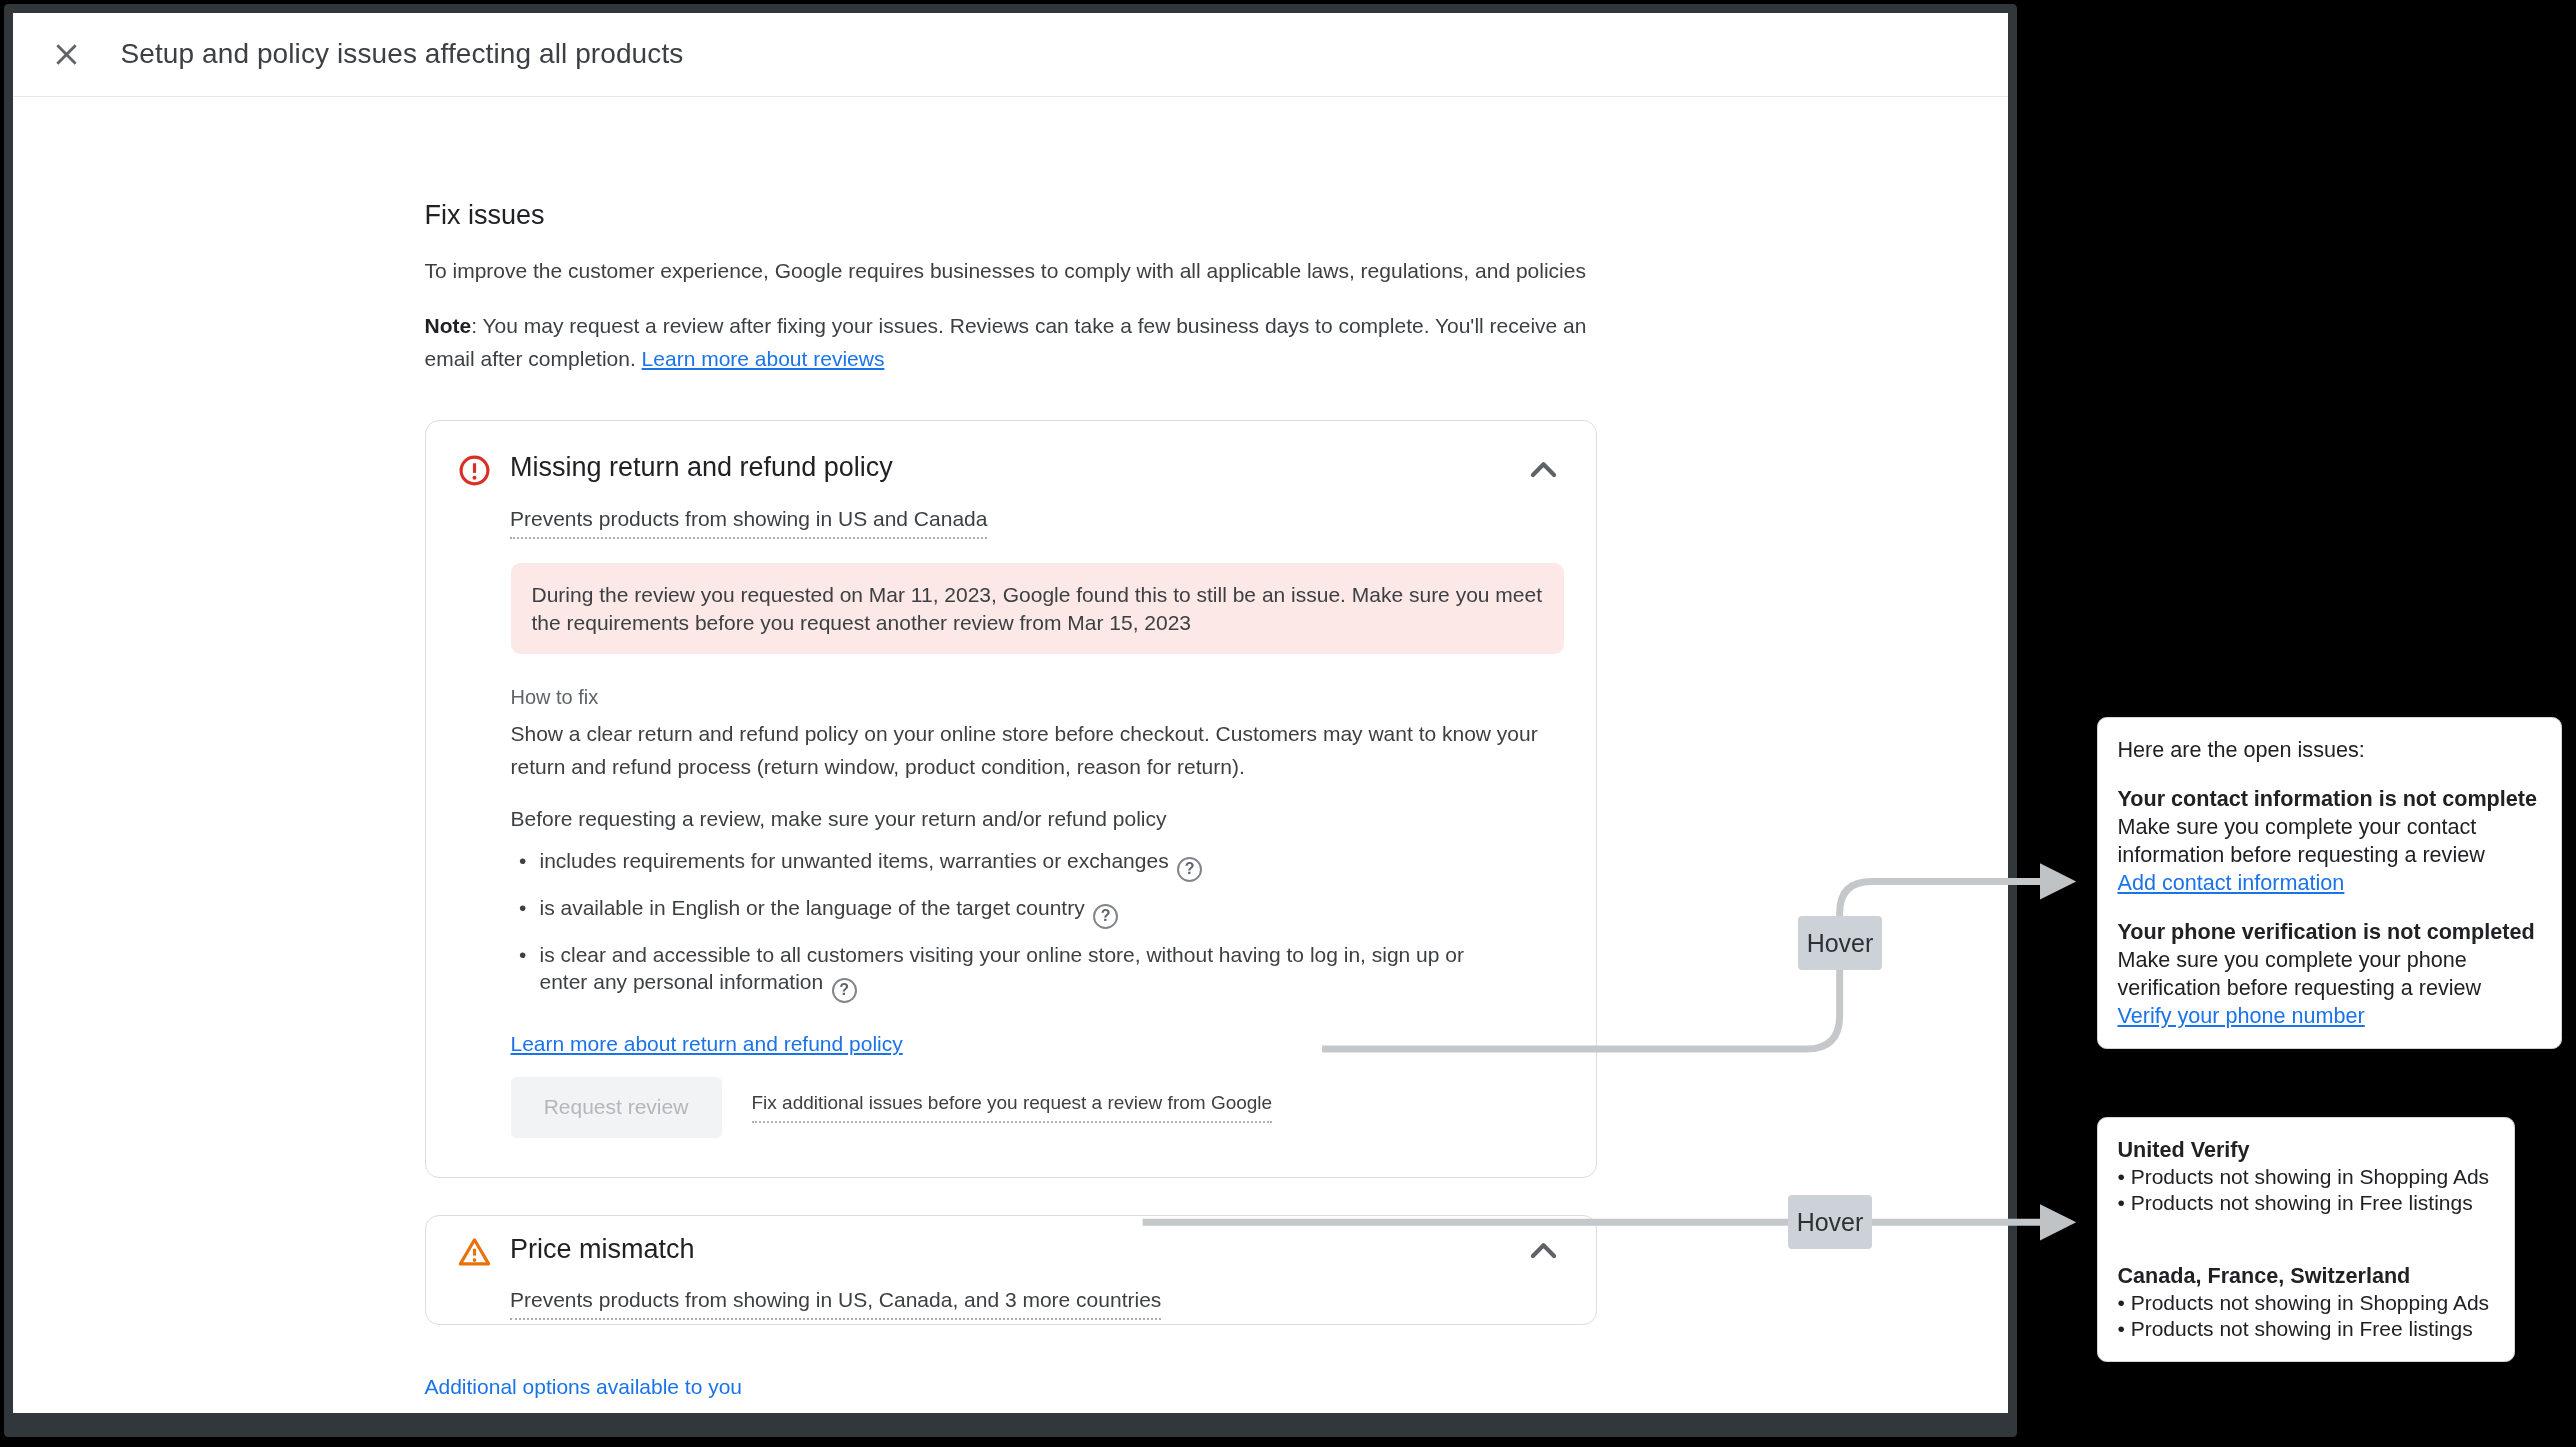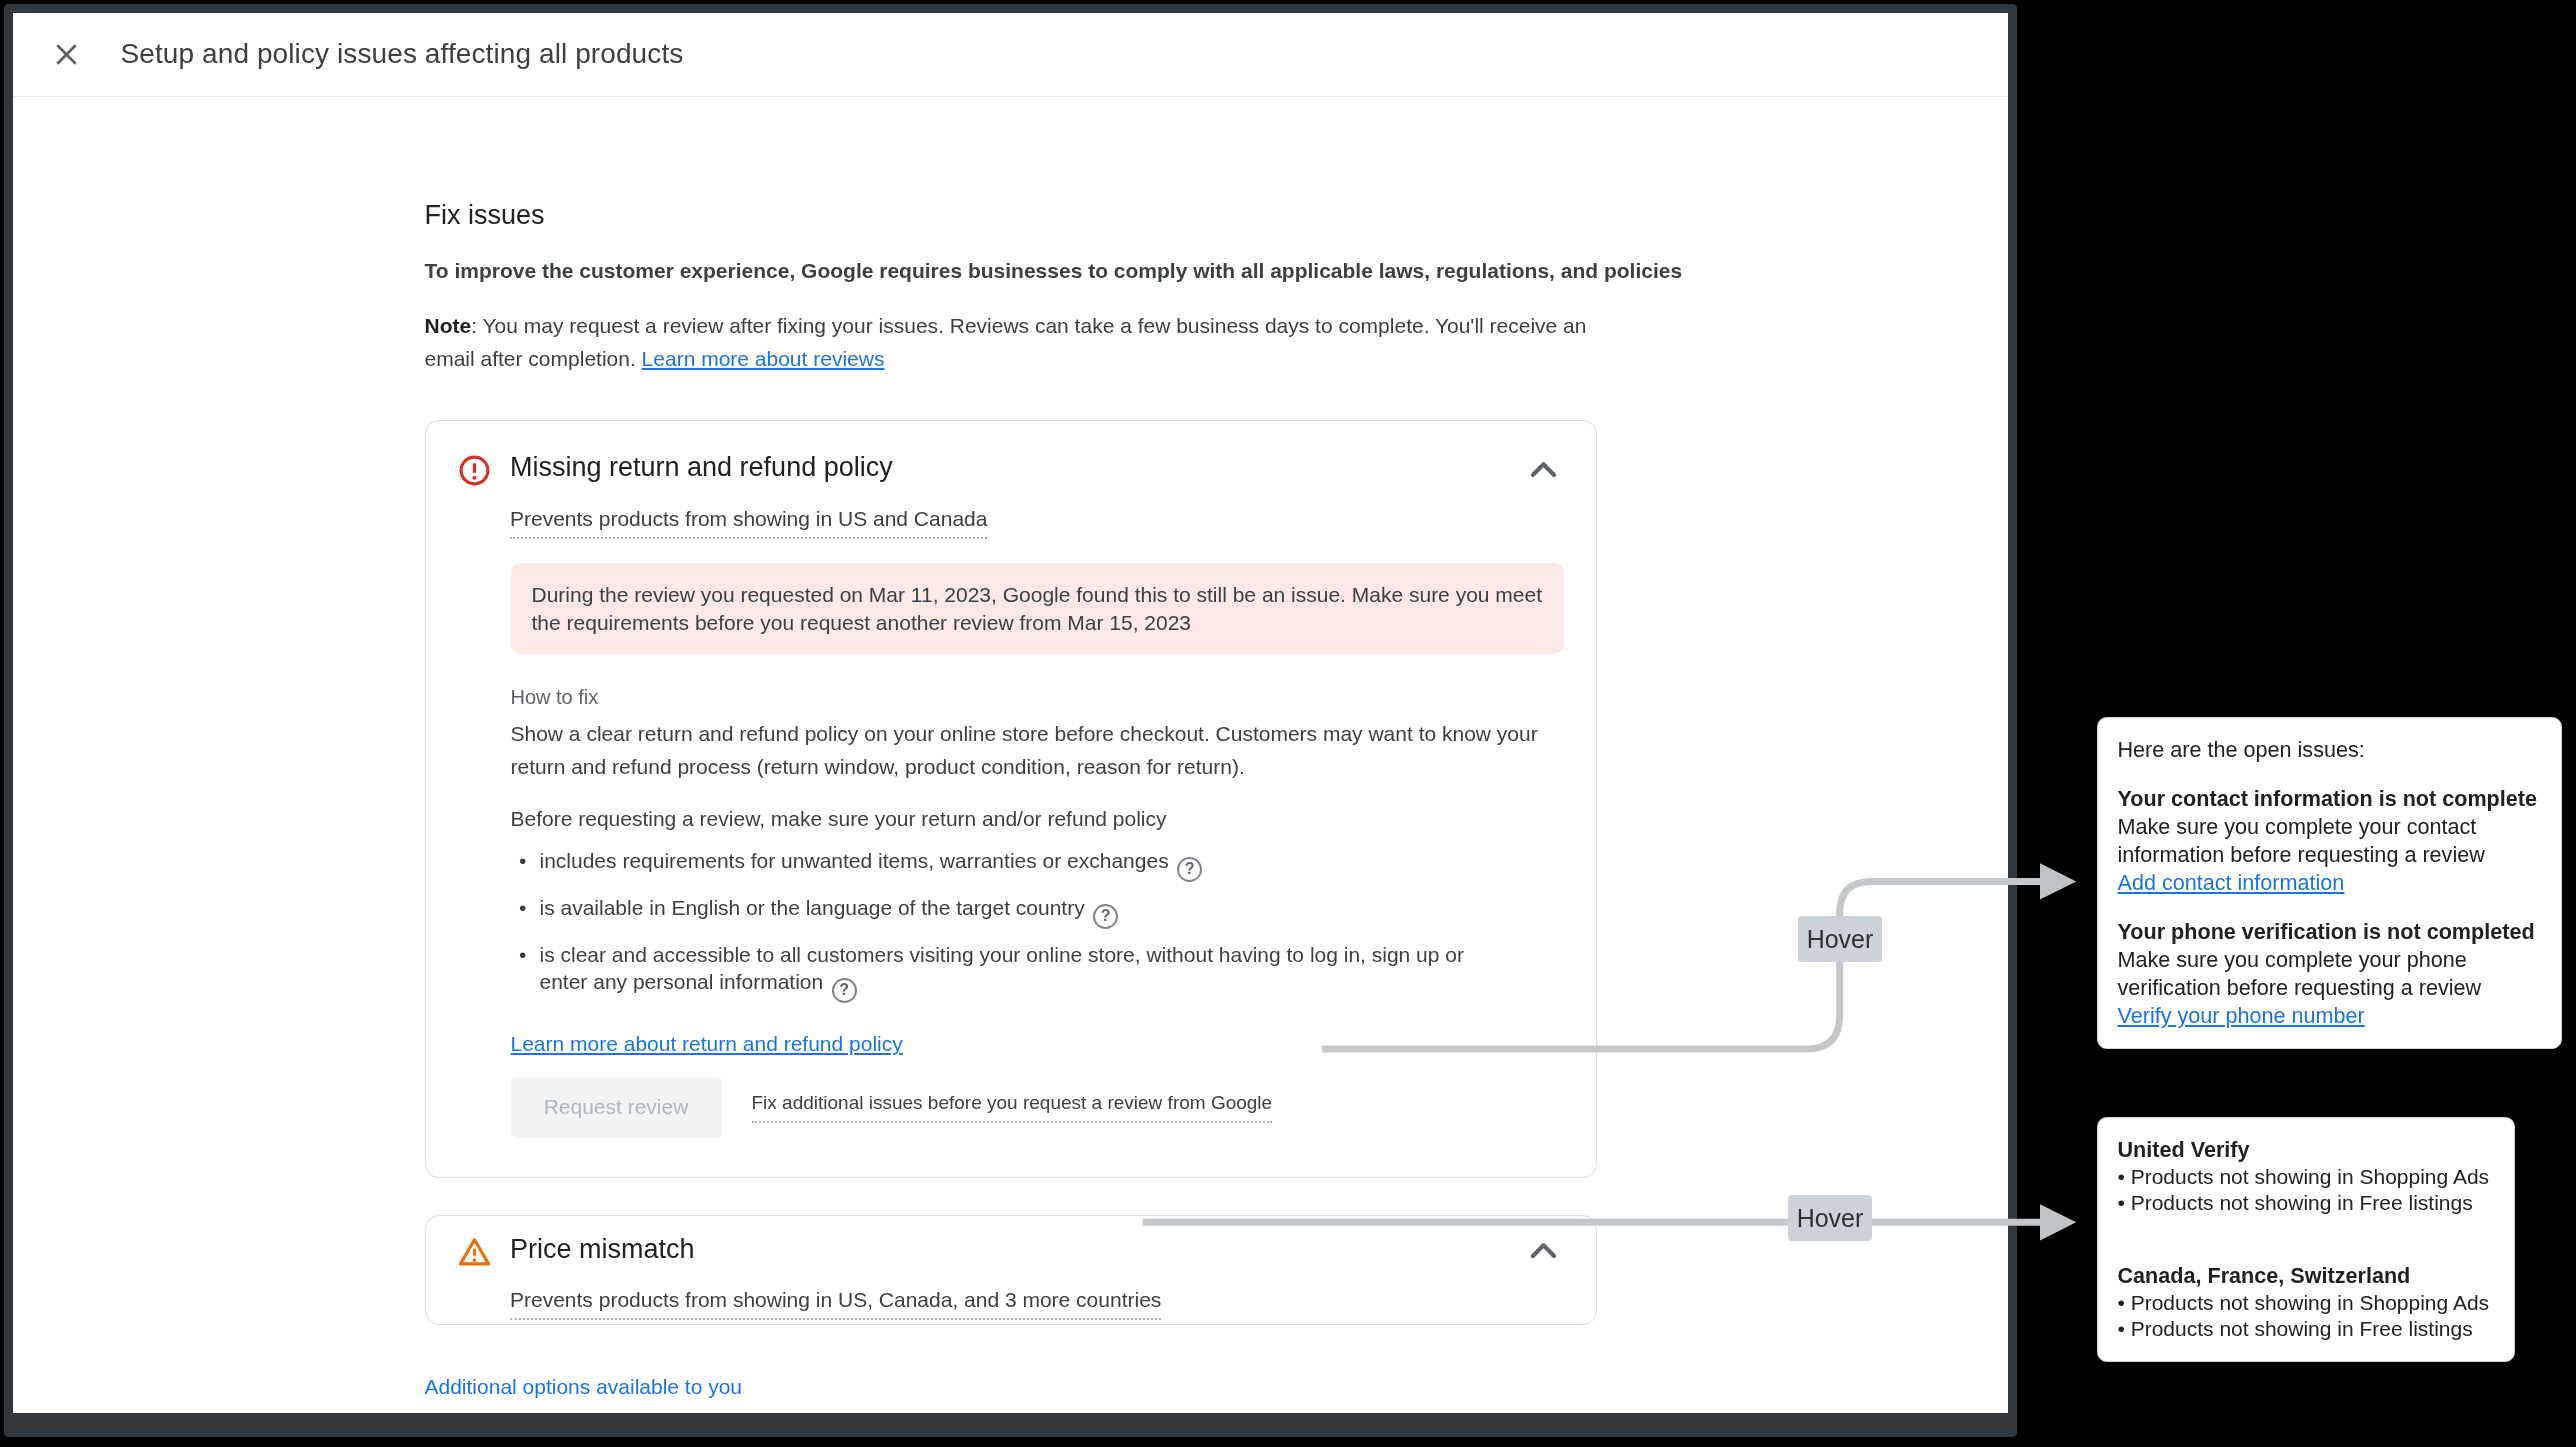--- a/index.html
+++ b/index.html
@@ -10,21 +10,21 @@
   
   .window { position:absolute; left:3.5px; top:3.5px; width:2013px; height:1433px;
     background:#fff; border:9.7px solid #32373b; border-bottom-width:24px; border-radius:4.2px;
     overflow:hidden; z-index:1; }
   .titlebar { height:84px; border-bottom:1.4px solid #e5e7e9; display:flex; align-items:center; padding-left:38px; }
   .close-btn { width:32px; height:32px; margin-right:38px; display:flex; align-items:center; justify-content:center; cursor:pointer; }
   .dialog-title { font-size:28px; color:#3c4043; letter-spacing:0.1px; }
 
   .content { padding:102px 0 0 412px; }
   .h-fix { font-size:27px; font-weight:400; color:#202124; line-height:1.2; }
-  .p-desc { margin-top:24px; font-size:21px; color:#3c4043; line-height:1.5; white-space:nowrap;font-weight:bold; }
+  .p-desc { margin-top:24px; font-size:21px; color:#3c4043; line-height:1.5; white-space:nowrap; }
   .p-note { margin-top:24px; font-size:21px; color:#3c4043; line-height:1.55; max-width:1176px; }
   .p-note b { color:#202124; }
   a.blue-link { color:#1a73e8; text-decoration:underline; cursor:pointer; }
   a.blue-link-plain { color:#1a73e8; text-decoration:none; cursor:pointer; }
 
   
   .card { width:1172px; border:1.4px solid #dadce0; border-radius:14px; background:#fff; }
   .card1 { margin-top:45px; padding:31px 32px 39px 32px; }
   .card2 { margin-top:37px; padding:18px 32px 4px 32px; }
   .card-head { display:flex; align-items:flex-start; }
@@ -51,21 +51,21 @@
   .learn-link { display:inline-block; margin-top:29px; font-size:21px; }
   .btn-row { margin-top:21px; display:flex; align-items:center; }
   .req-btn { width:211px; height:61px; background:#f1f3f4; border:none; border-radius:5.6px;
     color:#b4b7ba; font-size:21px; font-family:inherit; cursor:default; }
   .btn-hint { margin-left:30px; font-size:19px; color:#3c4043; border-bottom:2.1px dotted #b0b3b6;
     padding-bottom:5.6px; line-height:1.3; cursor:default; }
   .additional-link { display:inline-block; margin-top:50px; font-size:21px;text-align:right; }
 
   
   .connectors { position:absolute; left:0; top:0; z-index:5; pointer-events:none; }
-  .hover-chip { position:absolute; width:84px; height:46px; background:#ccd2d8; border-radius:4px;
+  .hover-chip { position:absolute; width:84px; height:54px; background:#ccd2d8; border-radius:4px;
     display:flex; align-items:center; justify-content:center; font-size:25px; color:#2d3134; z-index:6; }
   .chip1 { left:1798px; top:916px; }
   .chip2 { left:1788px; top:1195px; }
 
   .tooltip { position:absolute; background:#fff; border:1.4px solid #d2d4d6; border-radius:9.7px;
     color:#202124; z-index:4; box-shadow:0 4.2px 19.5px rgba(0,0,0,0.65); }
   .tt1 { left:2097px; top:717px; width:465px; padding:18px 18px 18px 19.5px; }
   .tt2 { left:2097px; top:1117px; min-width:418px; padding:18px 21px 18px 19.5px; }
   .tt-intro { font-size:21.6px; line-height:28px; }
   .tt-section { margin-top:21px; }

